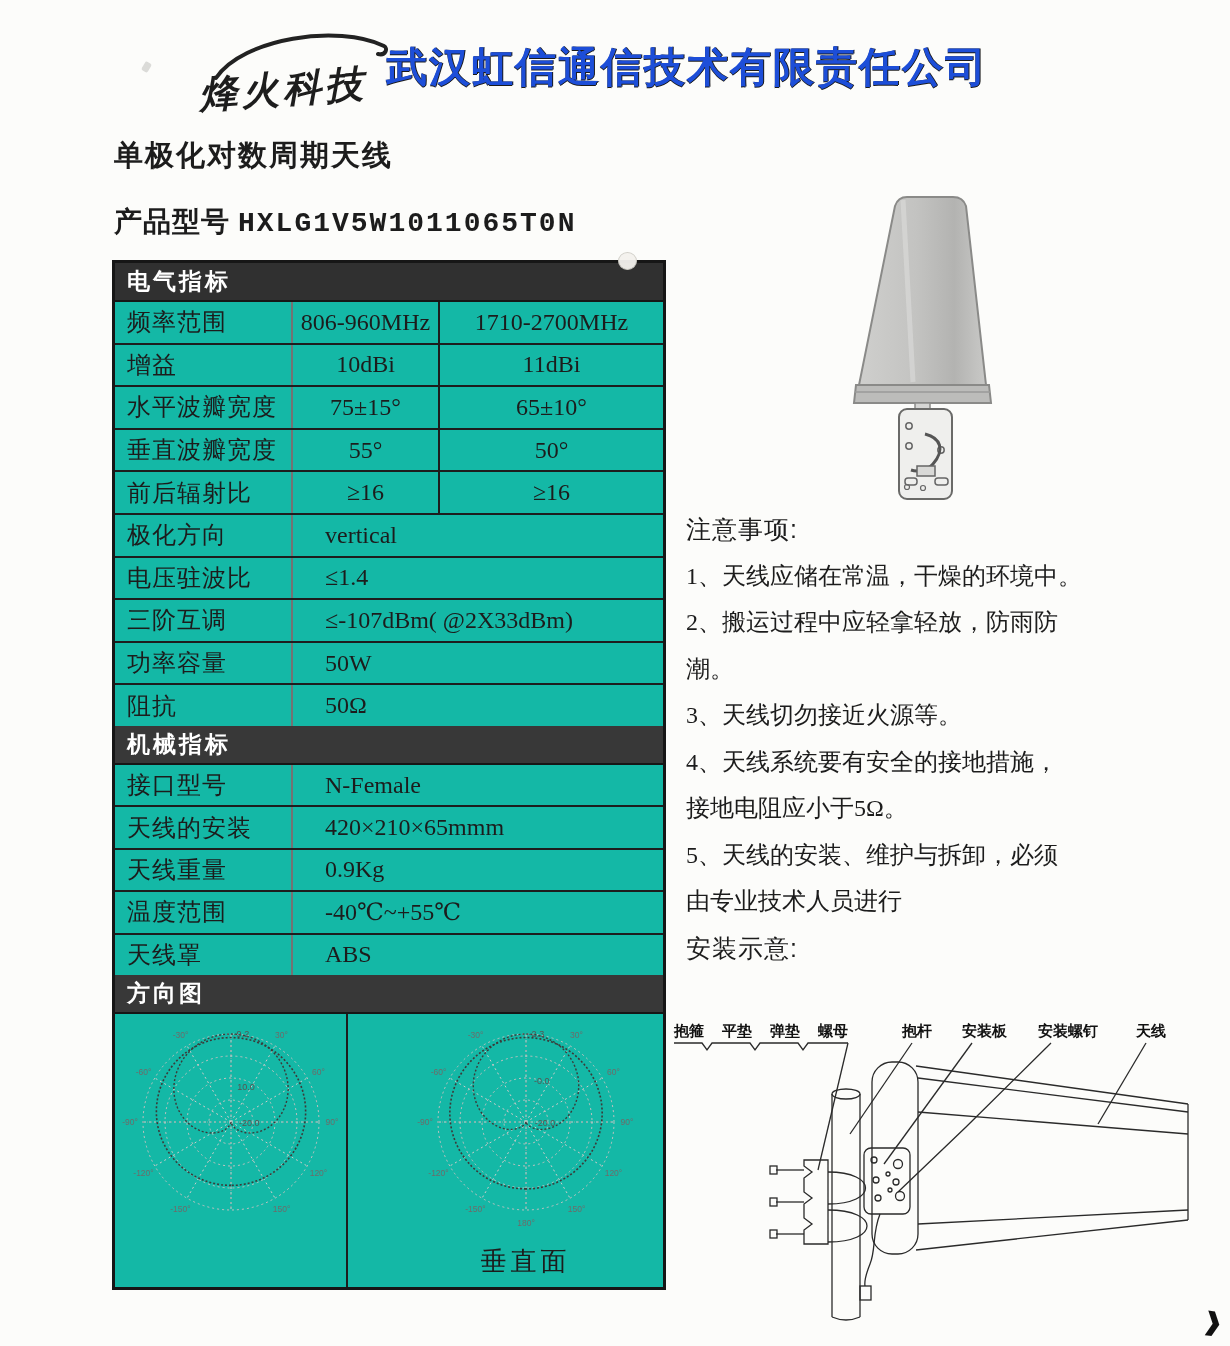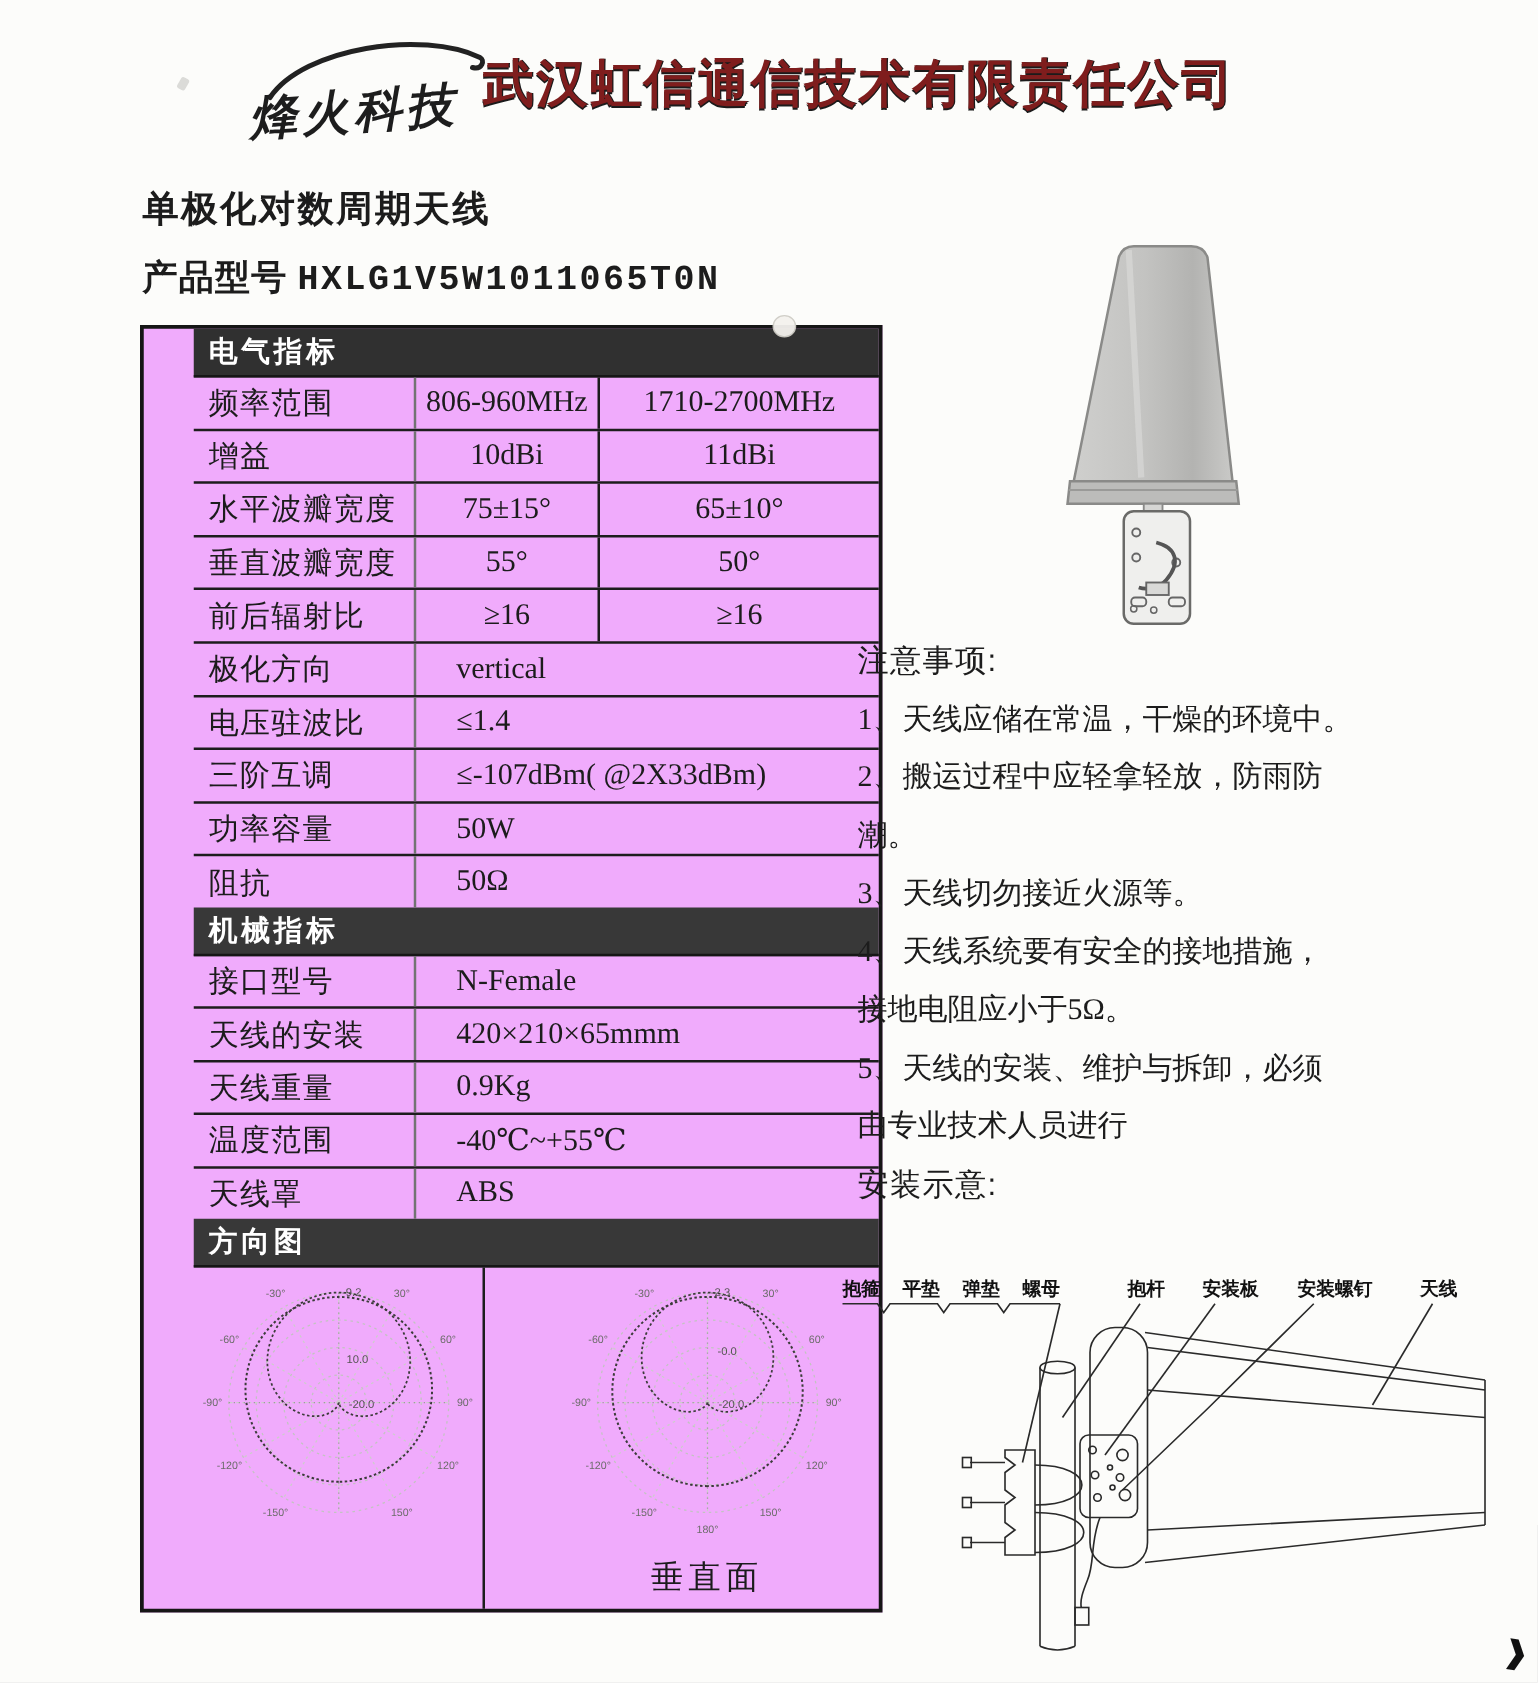--- a/index.html
+++ b/index.html
@@ -1,27 +1,27 @@
 <!DOCTYPE html>
 <html><head>
 <meta charset="utf-8">
 <style>
   html,body{margin:0;padding:0;background:#e8e8e6;}
   .sheet{position:relative;width:1230px;height:1346px;background:#fcfcfa;overflow:hidden;
          font-family:"Liberation Serif","DejaVu Serif",serif;color:#1c1c1c;}
   
   .hdr-logo{position:absolute;left:188px;top:16px;width:210px;height:110px;}
   .company{position:absolute;left:386px;top:40px;width:600px;font-family:"Liberation Sans","DejaVu Sans",sans-serif;
-           font-size:41px;font-weight:900;letter-spacing:2px;color:#7f1d1d;
+           font-size:41px;font-weight:900;letter-spacing:2px;color:#1d4ed8;
            text-shadow:1px 0 0 #1b1b1b, 0 1px 0 #1b1b1b;white-space:nowrap;}
-  .title{position:absolute;left:114px;top:148px;font-size:29px;font-weight:bold;letter-spacing:2px;text-align:right;}
+  .title{position:absolute;left:114px;top:136px;font-size:29px;font-weight:bold;letter-spacing:2px;text-align:right;}
   .model{position:absolute;left:114px;top:203px;font-size:28px;font-weight:bold;letter-spacing:1px;white-space:nowrap;}
   .model .mv{font-family:Liberation Mono, monospace;letter-spacing:2px;text-align:center;}
   
-  .spec{position:absolute;left:112px;top:260px;width:548px;border:3px solid #161616;background:#f0abfc;padding-left:40px;}
+  .spec{position:absolute;left:112px;top:260px;width:548px;border:3px solid #161616;background:#14b8a6;}
   .secbar{height:37px;background:#383838;color:#fff;display:flex;align-items:center;padding-left:12px;
           font-family:"Liberation Sans","DejaVu Sans",sans-serif;font-size:23px;font-weight:bold;letter-spacing:3px;
           border-bottom:2px solid #161616;}
   .secbar.first{background:#303030;}
   .trow{display:grid;grid-template-columns:178px 147px 1fr;border-bottom:2px solid #1d1d1d;}
   .trow:last-child{border-bottom:none;}
   .trow.e{height:40.6px;}
   .trow.m{height:40.4px;}
   .tc{display:flex;align-items:center;font-size:24px;}
   .tc.label{padding-left:12px;border-right:2px solid #737373;letter-spacing:1px;}

